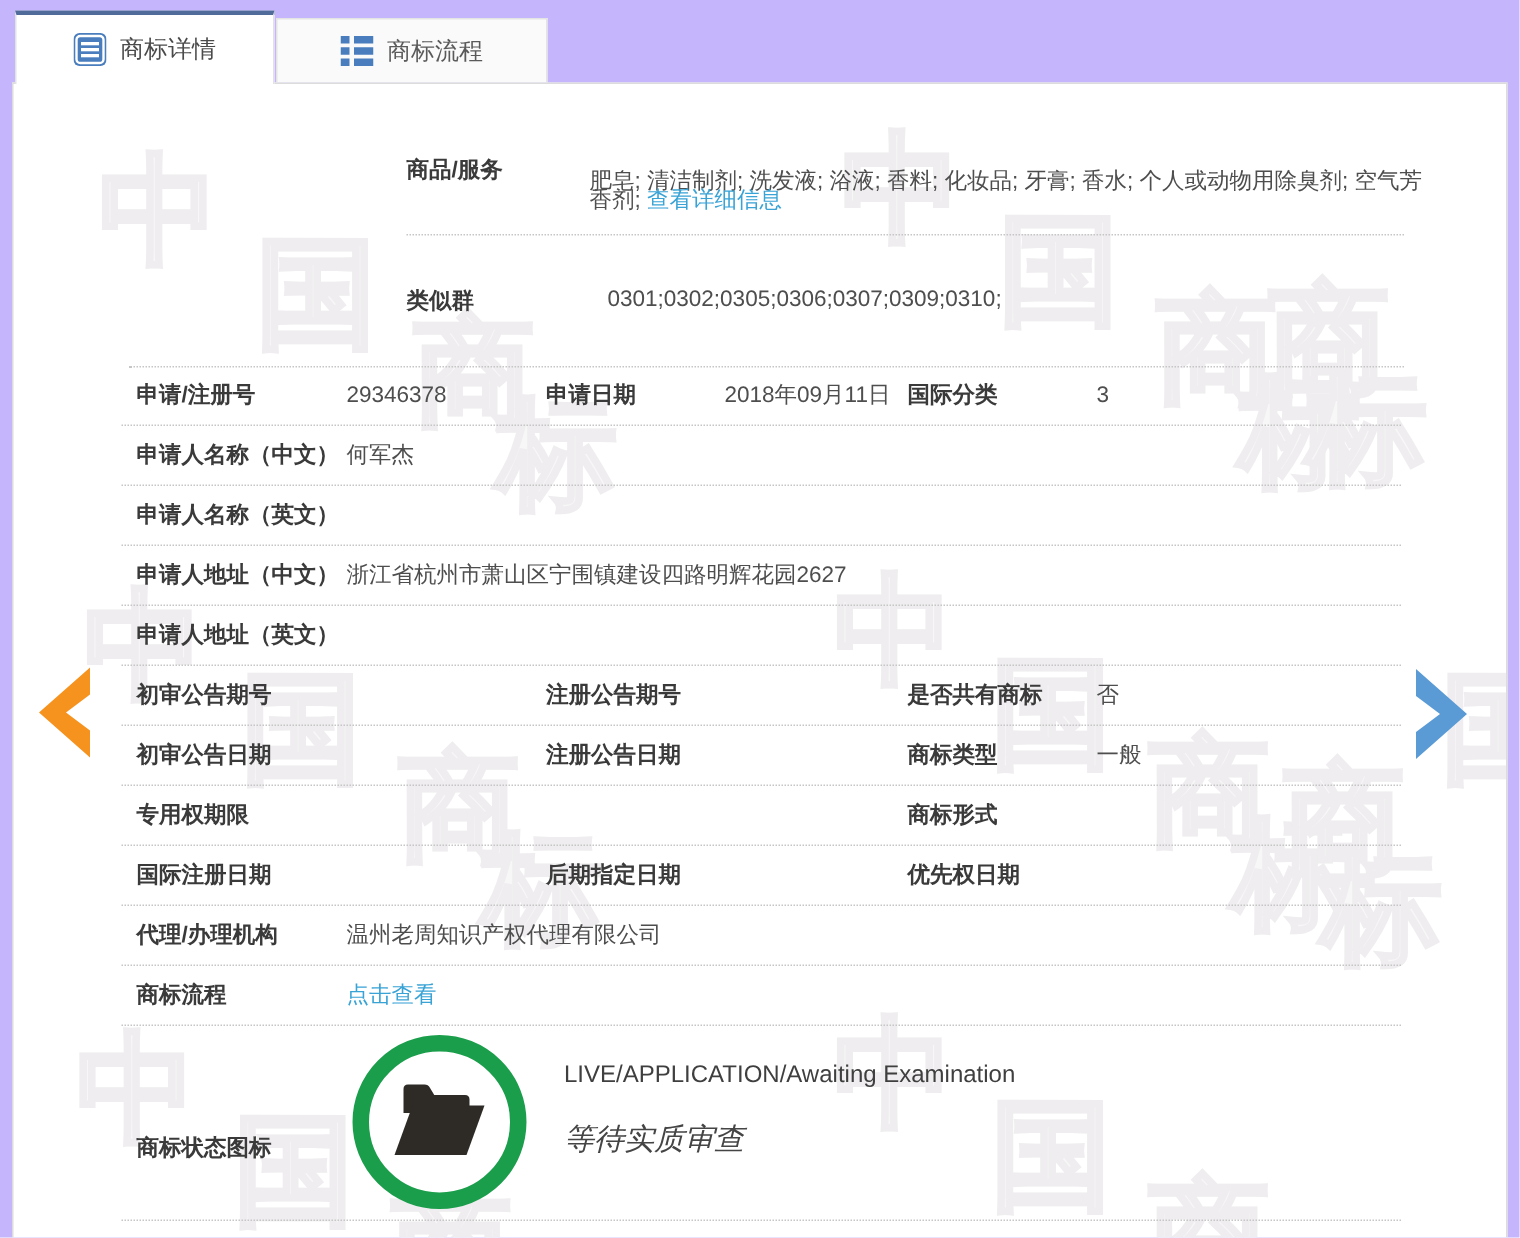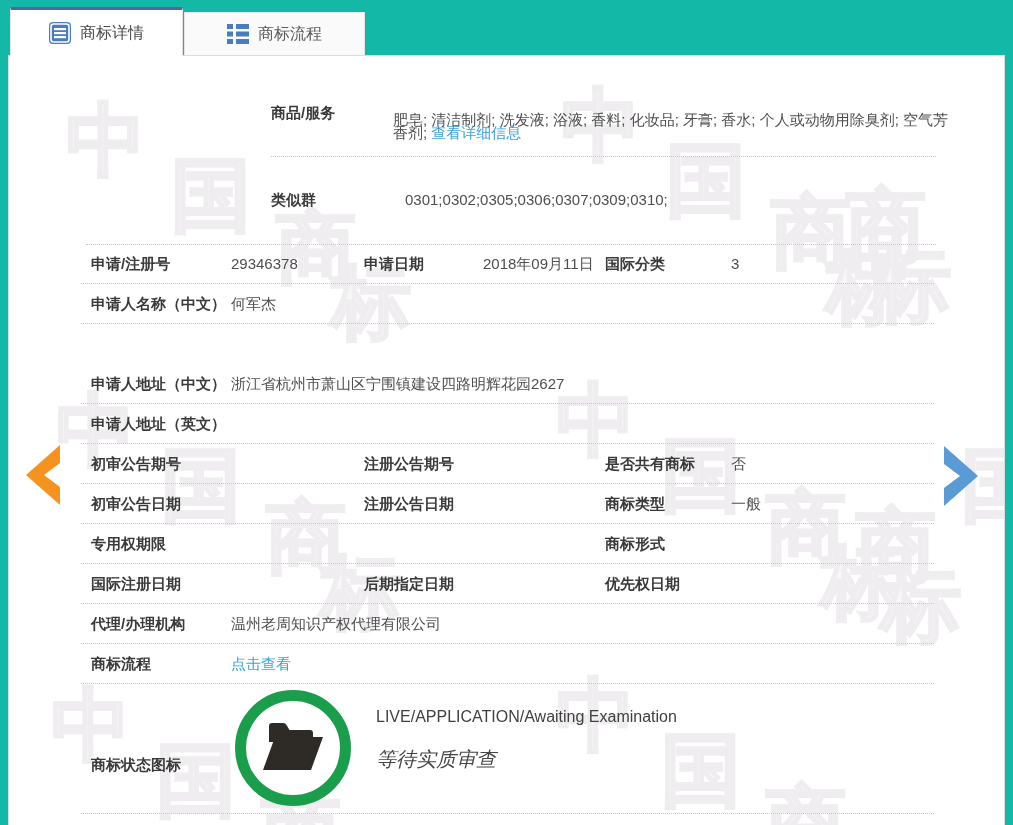--- a/index.html
+++ b/index.html
@@ -1,17 +1,17 @@
 <!DOCTYPE html>
 <html><head>
 <meta charset="utf-8">
 <style>
   * { box-sizing: border-box; margin: 0; padding: 0; }
   body { background: #fff; font-family: "Liberation Sans", "DejaVu Sans", sans-serif; }
-  .page { position: relative; width: 1013px; height: 825px; background: #14b8a6; overflow: hidden; }
+  .page { position: relative; width: 1013px; height: 825px; background: #c4b5fd; overflow: hidden; }
 
   
   .tab { position: absolute; display: flex; align-items: center; justify-content: center;
          gap: 9px; font-size: 16px; cursor: pointer; }
   .tab-active { left: 10px; top: 7px; width: 173px; height: 49px; background: #fff;
                 border-top: 3px solid #506b99; border-left: 1px solid #e2e2e2;
                 border-right: 1px solid #e2e2e2; color: #4a4a4a; z-index: 3; }
   .tab-inactive { left: 184px; top: 12px; width: 181px; height: 43px; background: #fafafa;
                   border: 1px solid #e4e4e4; border-bottom: none; color: #5a5a5a; z-index: 1; }
   .tabicon { display: inline-flex; }
@@ -150,20 +150,24 @@
         <span class="cell val v2">2018年09月11日</span>
         <span class="cell lbl c3">国际分类</span>
         <span class="cell val v3">3</span>
       </div>
 
       <div class="drow" style="top:228px">
         <span class="cell lbl c1">申请人名称（中文）</span>
         <span class="cell val v1">何军杰</span>
       </div>
 
+      <div class="drow" style="top:268px">
+        <span class="cell lbl c1">申请人名称（英文）</span>
+        <span class="cell val v1"></span>
+      </div>
 
       <div class="drow" style="top:308px">
         <span class="cell lbl c1">申请人地址（中文）</span>
         <span class="cell val v1">浙江省杭州市萧山区宁围镇建设四路明辉花园2627</span>
       </div>
 
       <div class="drow" style="top:348px">
         <span class="cell lbl c1">申请人地址（英文）</span>
         <span class="cell val v1"></span>
       </div>

